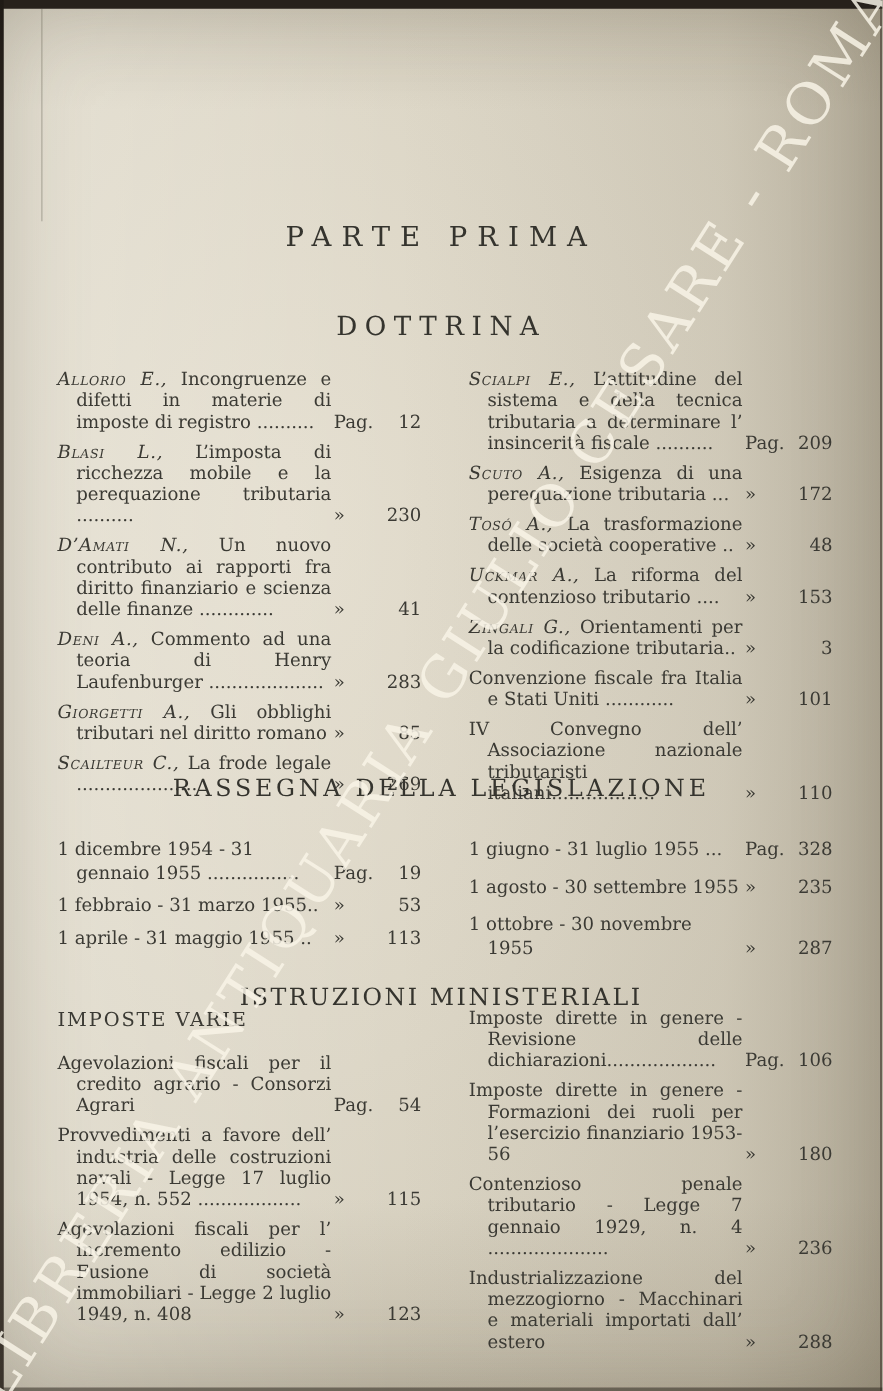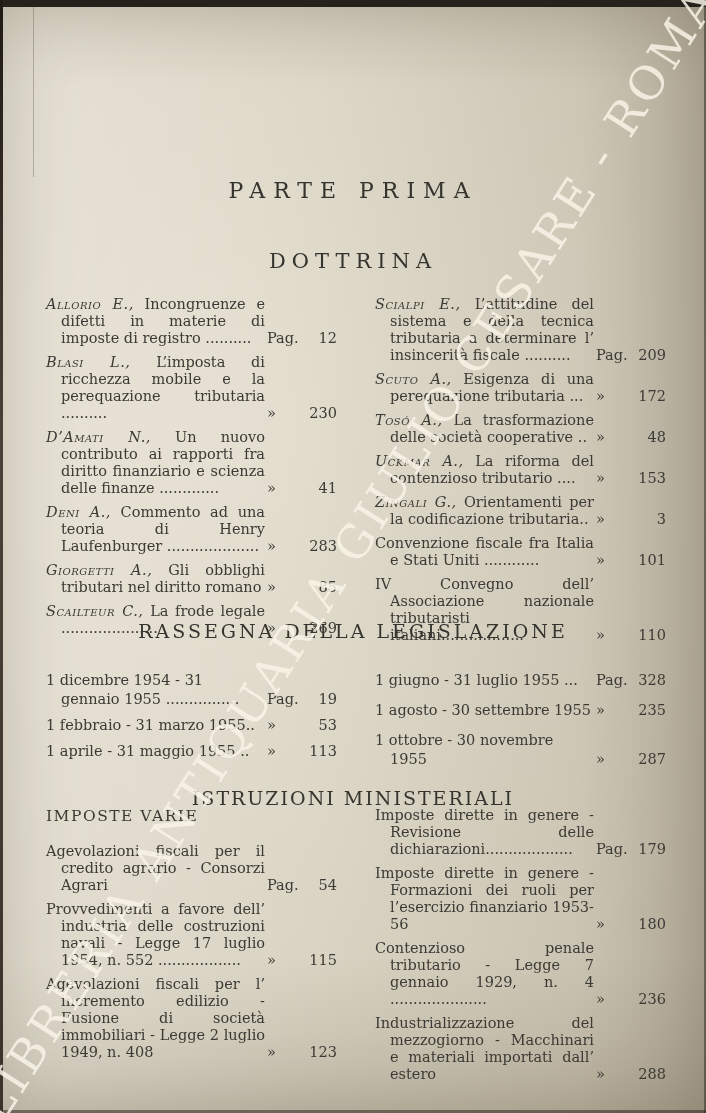--- a/index.html
+++ b/index.html
@@ -133,21 +133,21 @@
   <div id="istruzioni-cols" class="cols">
     <div class="col col-left">
       <div class="subheading">IMPOSTE VARIE</div>
       <div>
           <div class="entry"><span class="etext">Agevolazioni fiscali per il credito agrario - Consorzi Agrari</span><span class="refs"><span class="marker">Pag.</span><span class="pagenum">54</span></span></div>
           <div class="entry"><span class="etext">Provvedimenti a favore dell’ industria delle costruzioni navali - Legge 17 luglio 1954, n. 552 ..................</span><span class="refs"><span class="marker">»</span><span class="pagenum">115</span></span></div>
           <div class="entry"><span class="etext">Agevolazioni fiscali per l’ incremento edilizio - Fusione di società immobiliari - Legge 2 luglio 1949, n. 408</span><span class="refs"><span class="marker">»</span><span class="pagenum">123</span></span></div>
         </div>
     </div>
     <div class="col col-right">
-        <div class="entry"><span class="etext">Imposte dirette in genere - Revisione delle dichiarazioni...................</span><span class="refs"><span class="marker">Pag.</span><span class="pagenum">179</span></span></div>
+        <div class="entry"><span class="etext">Imposte dirette in genere - Revisione delle dichiarazioni...................</span><span class="refs"><span class="marker">Pag.</span><span class="pagenum">106</span></span></div>
         <div class="entry"><span class="etext">Imposte dirette in genere - Formazioni dei ruoli per l’esercizio finanziario 1953-56</span><span class="refs"><span class="marker">»</span><span class="pagenum">180</span></span></div>
         <div class="entry"><span class="etext">Contenzioso penale tributario - Legge 7 gennaio 1929, n. 4 .....................</span><span class="refs"><span class="marker">»</span><span class="pagenum">236</span></span></div>
         <div class="entry"><span class="etext">Industrializzazione del mezzogiorno - Macchinari e materiali importati dall’ estero</span><span class="refs"><span class="marker">»</span><span class="pagenum">288</span></span></div>
       </div>
   </div>
 
   <div id="watermark">LIBRERIA ANTIQUARIA GIULIO CESARE - ROMA</div>
 </div>
 
 </body></html>

